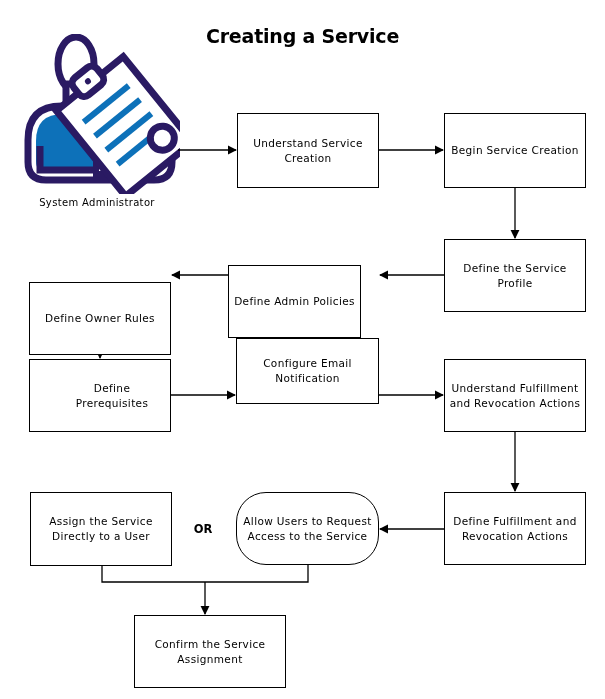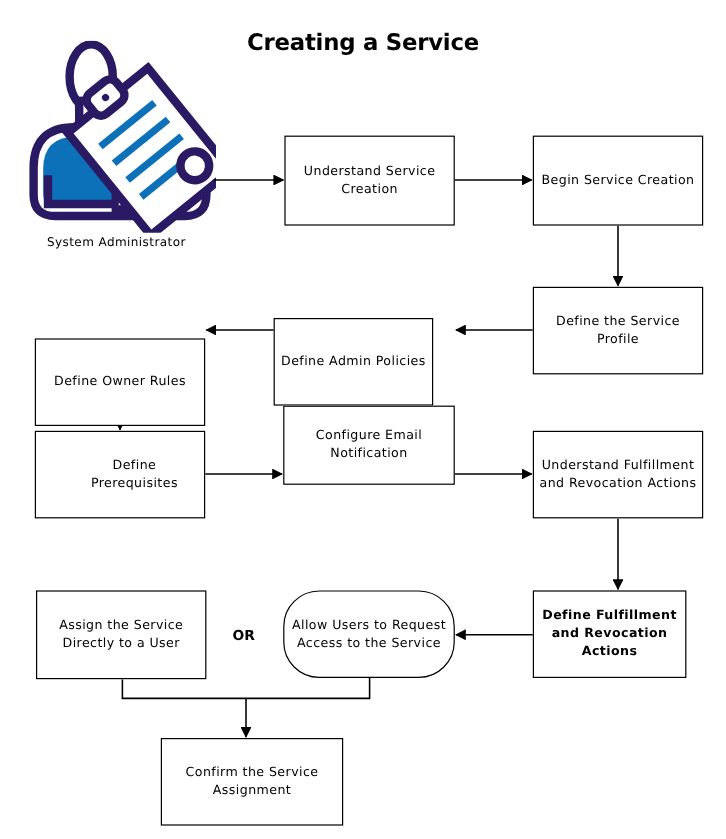--- a/index.html
+++ b/index.html
@@ -160,21 +160,21 @@
   <div class="node-box" style="left:228px; top:239px; width:133px; height:73px;margin-top:26px;">Define Admin Policies</div>
 
   <div class="node-box" style="left:29px; top:239px; width:142px; height:73px;margin-top:43px;">Define Owner Rules</div>
 
   <div class="node-box" style="left:29px; top:359px; width:142px; height:73px;padding-left:28px;">Define Prerequisites</div>
 
   <div class="node-box" style="left:236px; top:338px; width:143px; height:66px;">Configure Email Notification</div>
 
   <div class="node-box" style="left:444px; top:359px; width:142px; height:73px;">Understand Fulfillment and Revocation Actions</div>
 
-  <div class="node-box" style="left:444px; top:492px; width:128px; height:73px;font-weight:bold;">Define Fulfillment and Revocation Actions</div>
+  <div class="node-box" style="left:444px; top:492px; width:142px; height:73px;">Define Fulfillment and Revocation Actions</div>
 
   <div class="node-box" style="left:236px; top:492px; width:143px; height:73px;border-radius:30px;">Allow Users to Request Access to the Service</div>
 
   <div class="node-box" style="left:30px; top:492px; width:142px; height:74px;">Assign the Service Directly to a User</div>
 
   <div class="node-box" style="left:134px; top:615px; width:152px; height:73px;">Confirm the Service Assignment</div>
 
   <div class="or-label" style="left:176px; top:522px; width:54px;">OR</div>
 
 </div>

